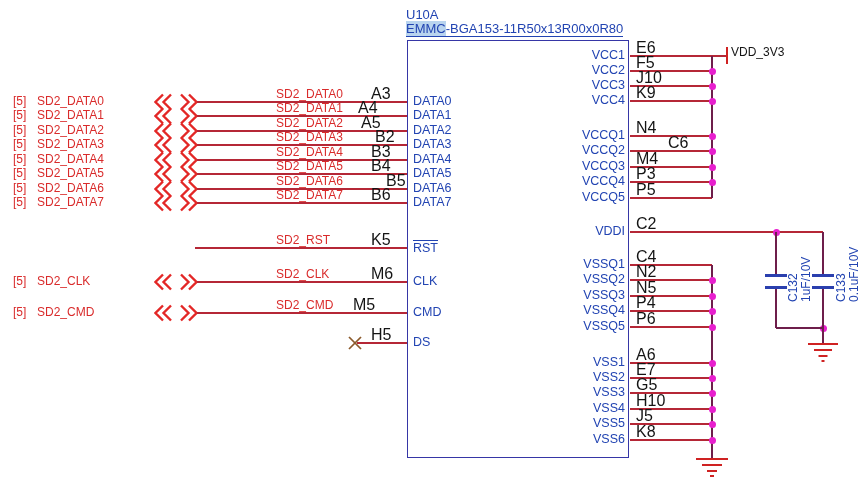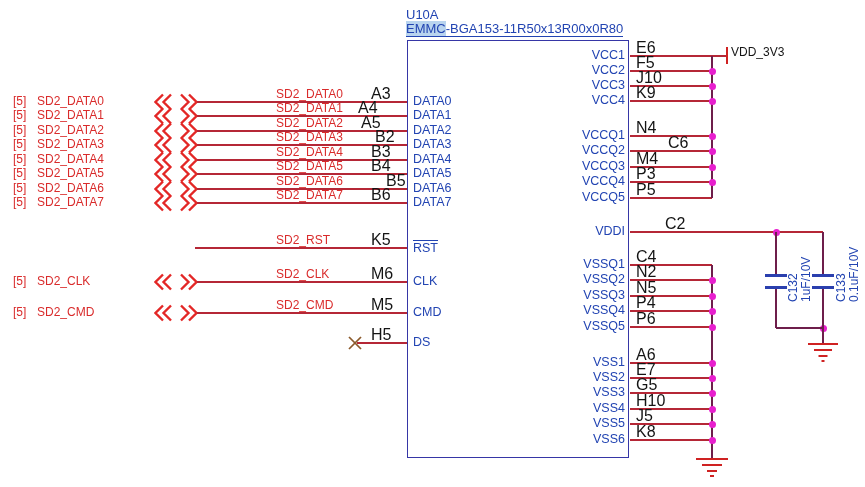--- a/index.html
+++ b/index.html
@@ -161,21 +161,21 @@
   </div>
 
   <div class="row" style="top:313px">
     <span class="t red pg" style="left:13px">[5]</span>
     <span class="t red pg" style="left:37px">SD2_CMD</span>
     <svg class="chev">
         <use href="#chev"></use>
       </svg>
     <div class="wire" style="left:197px;width:210px;top:-1px"></div>
     <span class="t red net">SD2_CMD</span>
-    <span class="t blk num" style="left:371px">M5</span>
+    <span class="t blk num" style="left:353px">M5</span>
     <span class="t blue pname lname">CMD</span>
   </div>
 
   <div class="row" style="top:343px">
     <svg class="ncx" style="position:absolute;left:348px;top:-7px" width="14" height="14">
       <line x1="1" y1="1" x2="13" y2="13"></line>
         <line x1="13" y1="1" x2="1" y2="13"></line>
     </svg>
     <div class="wire" style="left:357px;width:50px;top:-1px"></div>
     <span class="t blk num" style="left:371px">H5</span>
@@ -223,21 +223,21 @@
     <span class="t blue pname rname">VCCQ4</span>
   </div>
   <div class="row" style="top:198px">
     <div class="wire" style="left:630px;width:82px;top:-1px"></div>
     <span class="t blk num" style="left:636px">P5</span>
     <span class="t blue pname rname">VCCQ5</span>
   </div>
 
   <div class="row" style="top:232px">
     <div class="wire" style="left:630px;width:193px;top:-1px"></div>
-    <span class="t blk num" style="left:665px">C2</span>
+    <span class="t blk num" style="left:636px">C2</span>
     <span class="t blue pname rname">VDDI</span>
   </div>
 
   <div class="row" style="top:265px">
     <div class="wire" style="left:630px;width:82px;top:-1px"></div>
     <span class="t blk num" style="left:636px">C4</span>
     <span class="t blue pname rname">VSSQ1</span>
   </div>
   <div class="row" style="top:280px">
     <div class="wire" style="left:630px;width:82px;top:-1px"></div>

